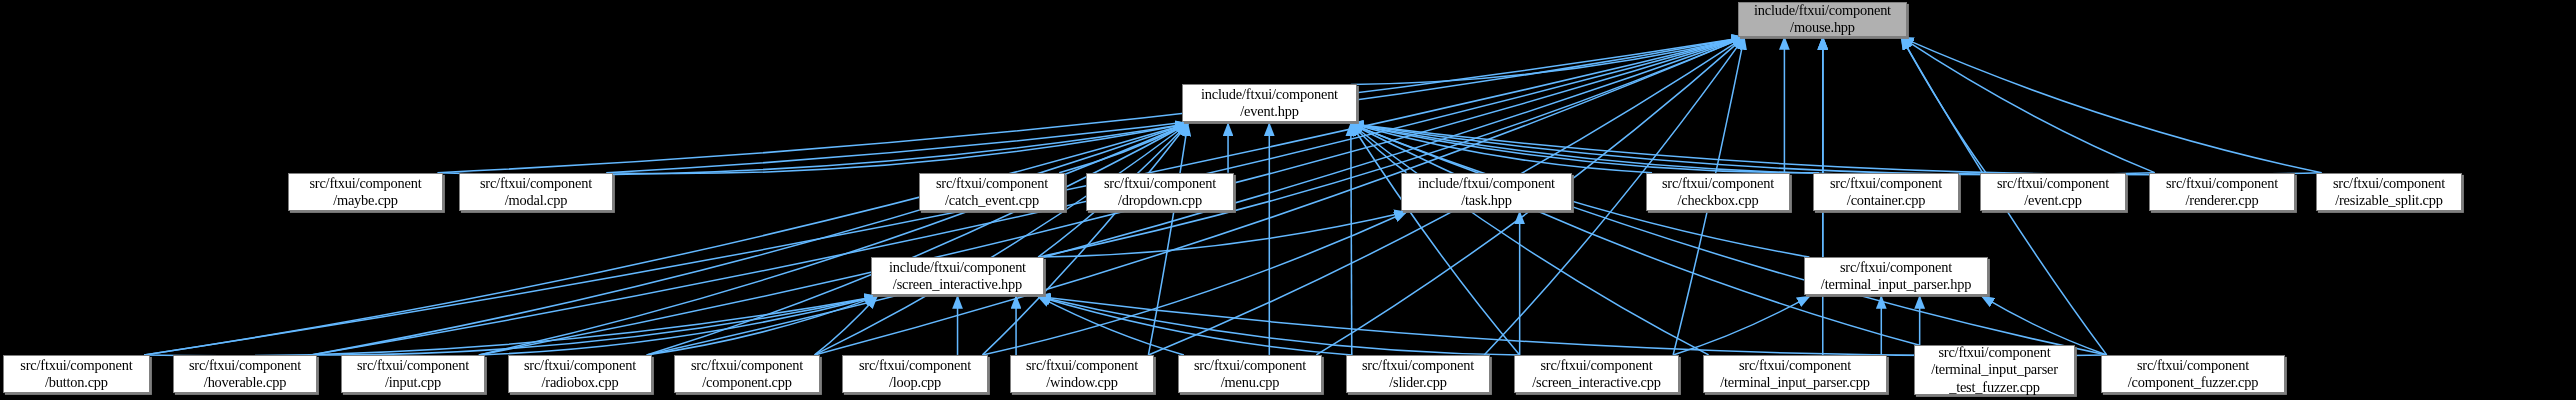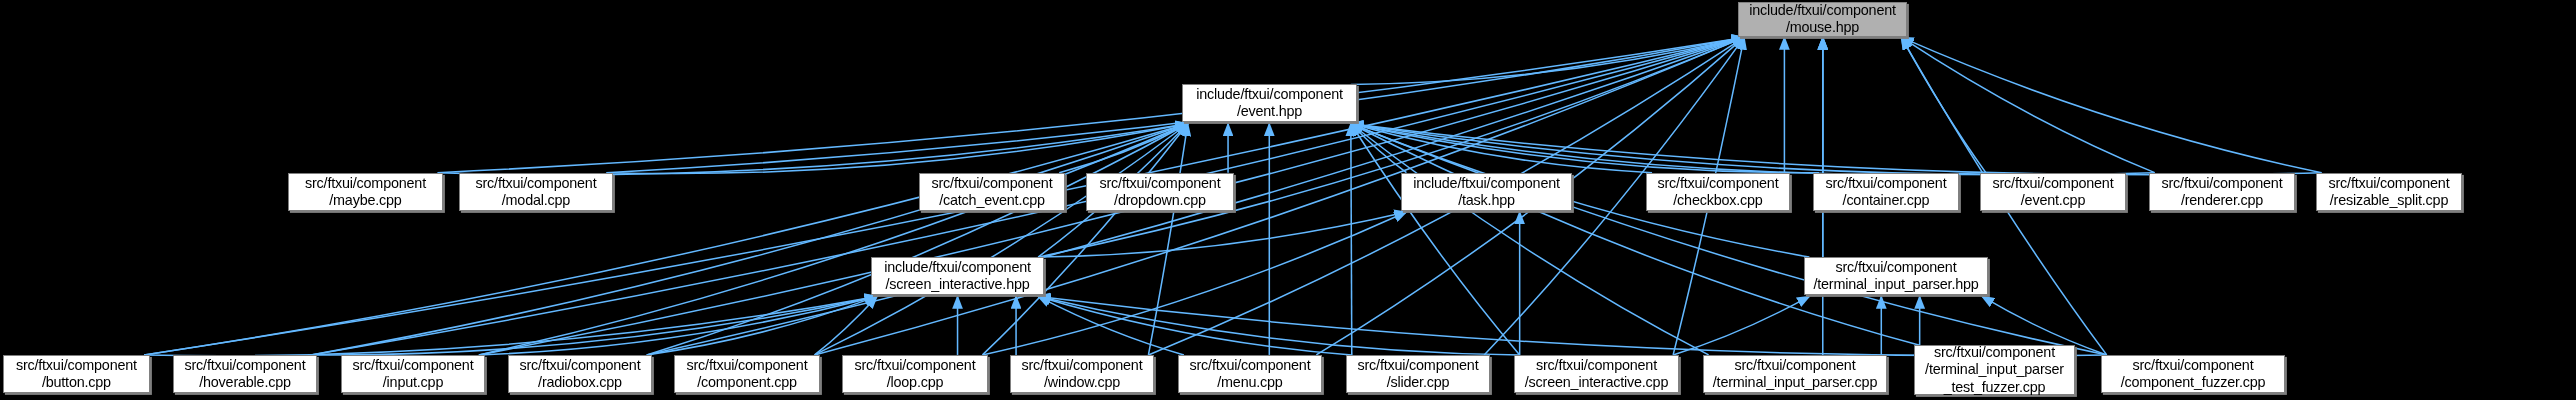--- a/index.html
+++ b/index.html
@@ -1,20 +1,20 @@
 <!DOCTYPE html>
 <html><head>
 <meta charset="utf-8">
 <style>
   html,body{margin:0;padding:0;background:#000;}
   #canvas{
     position:relative;
     width:2576px;height:400px;
     background:#000000;
-    font-family:Liberation Sans, sans-serif;
+    font-family:Liberation Serif, serif;
     overflow:hidden;
   }
   #edges{position:absolute;left:0;top:0;width:2576px;height:400px;pointer-events:none;}
   .node{
     position:absolute;
     box-sizing:border-box;
     background:#ffffff;
     border:1px solid #808080;
     box-shadow:1.9px 1.9px 0 0 #7f7f7f;
     color:#000000;

